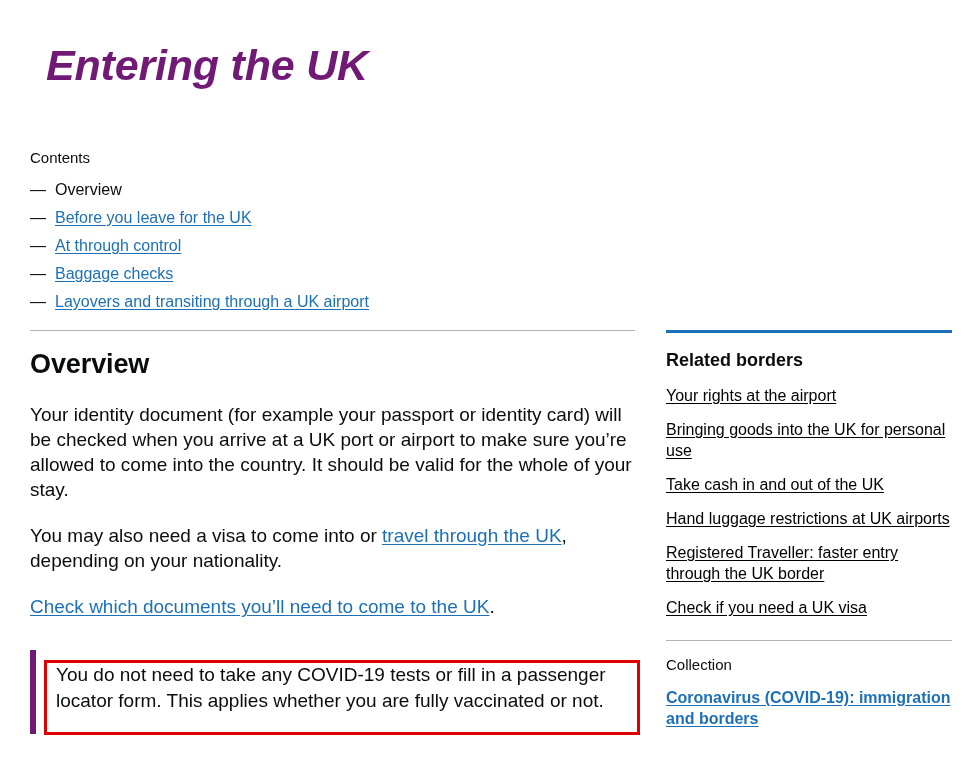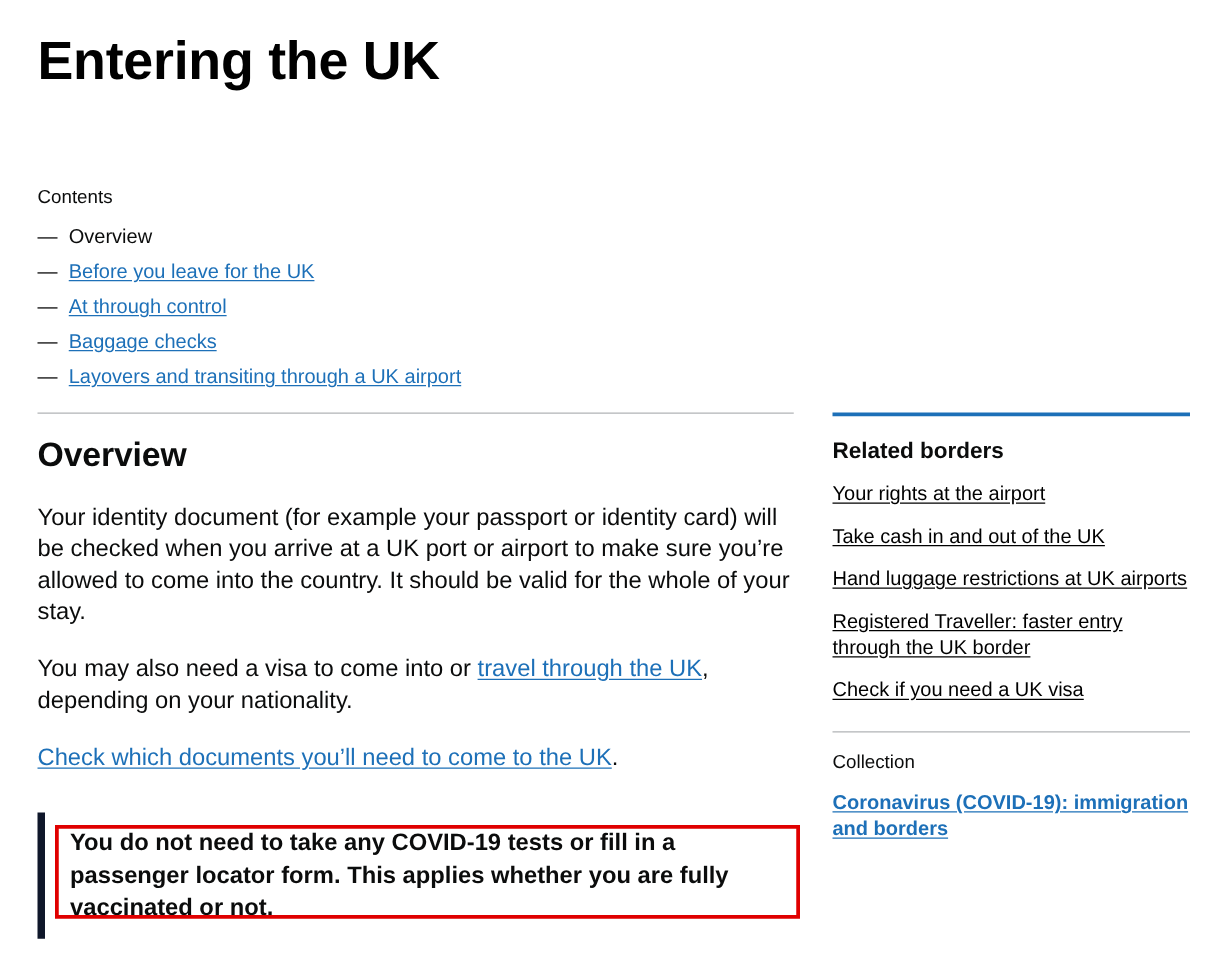--- a/index.html
+++ b/index.html
@@ -26,22 +26,23 @@
 
   
   .page-title {
     position: absolute;
     left: 30px;
     top: 26px;
     font-size: 43px;
     line-height: 1.09;
     font-weight: bold;
     letter-spacing: -0.2px;
-    color: #000000;
-    margin: 0;
+    color: #701a75;
+    margin: 16px;
+    font-style: italic;
   }
 
   
   .contents {
     position: absolute;
     left: 30px;
     top: 148px;
     width: 600px;
   }
   .contents-heading {
@@ -121,25 +122,24 @@
   }
 
   
   .callout-wrap {
     position: absolute;
     left: 30px;
     top: 650px;
     width: 610px;
   }
   .callout {
-    border-left: 6px solid #0f172a;
+    border-left: 6px solid #701a75;
     padding: 5px 0 4px 14px;
     box-sizing: border-box;
     min-height: 84px;
-    font-weight: bold;
   }
   .callout-text {
     font-size: 19px;
     line-height: 26px;
     color: #0b0c0c;
     margin: 0;
     padding: 7px 6px 7px 6px;
   }
 
   
@@ -278,20 +278,23 @@
 
   <div class="sidebar">
 
     <div class="sidebar-section">
       <h2 class="sidebar-heading">Related borders</h2>
       <ul class="sidebar-list">
         <li>
           <a class="sidebar-link" href="#">Your rights at the airport</a>
         </li>
         <li>
+          <a class="sidebar-link" href="#">Bringing goods into the UK for personal use</a>
+        </li>
+        <li>
           <a class="sidebar-link" href="#">Take cash in and out of the UK</a>
         </li>
         <li>
           <a class="sidebar-link" href="#">Hand luggage restrictions at UK airports</a>
         </li>
         <li>
           <a class="sidebar-link" href="#">Registered Traveller: faster entry through the UK border</a>
         </li>
         <li>
           <a class="sidebar-link" href="#">Check if you need a UK visa</a>

